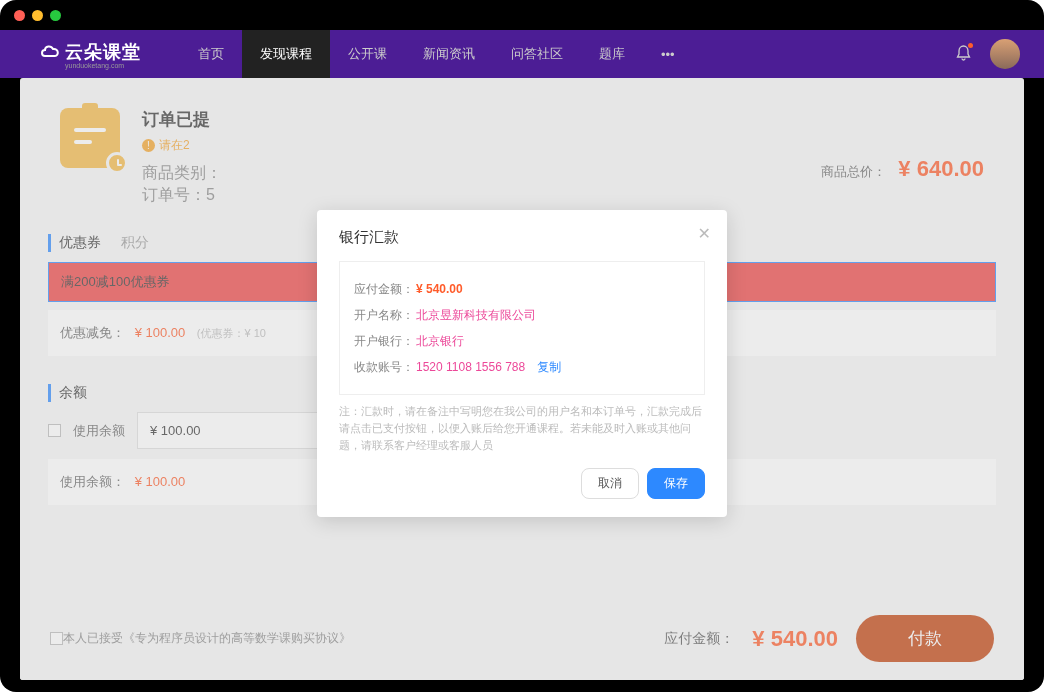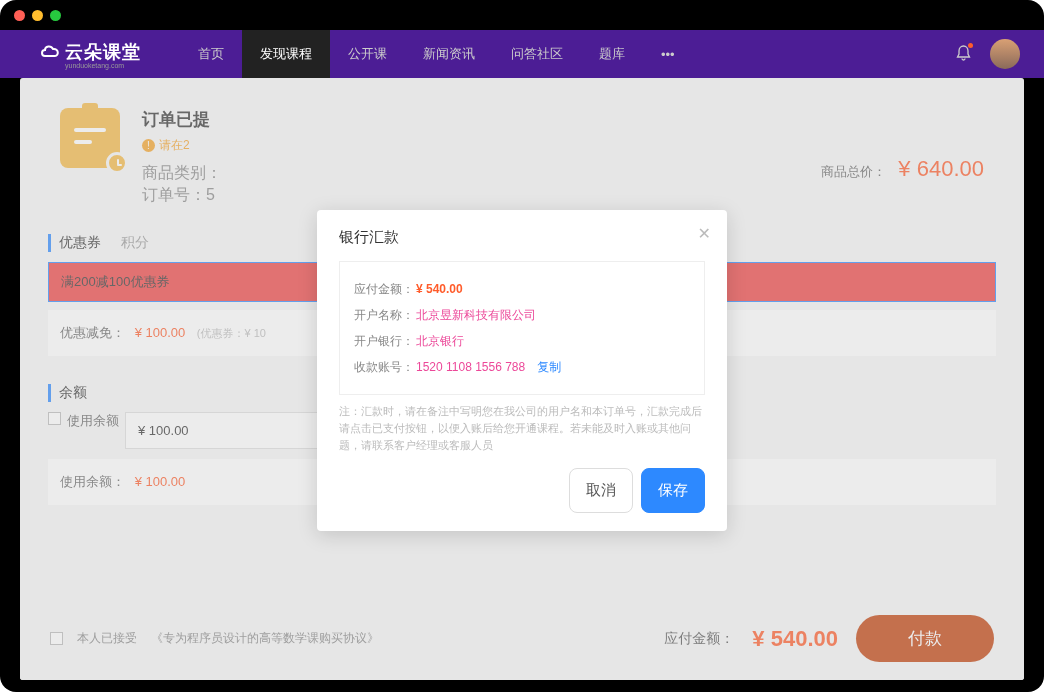--- a/index.html
+++ b/index.html
@@ -28,51 +28,51 @@
     .clock-badge { width:22px; height:22px; background:#f5b946; border:3px solid #f6f6f6; border-radius:50%; position:absolute; bottom:-6px; right:-8px; }
     .clock-badge::before { content:""; position:absolute; left:8px; top:4px; width:2px; height:6px; background:#fff; border-radius:1px; }
     .clock-badge::after { content:""; position:absolute; left:8px; top:9px; width:5px; height:2px; background:#fff; border-radius:1px; }
     .order-info { flex:1; }
     .order-title { font-size:17px; font-weight:bold; color:#333; margin-bottom:6px; }
     .order-warn { color:#f5a32a; font-size:12px; display:flex; align-items:center; margin-bottom:8px; }
     .warn-icon{width:13px;height:13px;background:#f5a32a;border-radius:50%;color:#fff;font-size:10px;display:inline-flex;align-items:center;justify-content:center;margin-right:4px}
     .order-line { color:#888; font-size:16px; line-height:22px; }
     .order-total { margin-left:auto; text-align:right; padding-right:0; padding-top:48px; }
     .total-label { color:#666; font-size:13px; margin-right:8px; }
-    .total-price { color:#ff5c2b; font-size:22px; font-weight:normal; }
+    .total-price { color:#ff5c2b; font-size:22px; font-weight:bold; }
     .section { padding:0 28px; }
     .tabs { display:flex; gap:20px; border-left:3px solid #2d89ff; padding-left:8px; height:18px; align-items:center; margin:18px 0 10px 0; }
     .tab { font-size:14px; color:#333; cursor:pointer; }
     .tab.inactive { color:#999; }
     .coupon-box { border:1px solid #2d89ff; background:#ef4444; padding:10px 12px; font-size:13px; color:#333; margin-bottom:8px; }
     .discount-row { background:#fff; padding:14px 12px; font-size:13px; color:#666; }
     .discount-row .amt { color:#ff5c2b; margin-left:6px; }
     .discount-row .note { color:#bbb; font-size:11px; margin-left:8px; }
-    .balance-row { display:flex; gap:6px; margin:10px 0; font-size:13px; color:#666; }
+    .balance-row { display:flex; align-items:center; gap:12px; margin:10px 0; font-size:13px; color:#666; }
     .balance-input { border:1px solid #ddd; background:#fff; padding:10px 12px; font-size:13px; color:#333; width:240px; }
     .footer { position:absolute; bottom:0; left:0; right:0; padding:18px 30px; display:flex; align-items:center; background:#f6f6f6; }
-    .agree { font-size:12px; color:#888; display:flex; align-items:center; gap:14px; }
+    .agree { font-size:12px; color:#888; display:flex; align-items:center; gap:0; }
     .footer-right { margin-left:auto; display:flex; align-items:center; gap:18px; }
     .pay-label { font-size:14px; color:#555; }
     .pay-amt { font-size:22px; color:#ff5c2b; font-weight:bold; }
     .pay-btn { background:#c2410c; color:#fff; font-size:17px; padding:12px 52px; border-radius:30px; border:none; cursor:pointer; }
     .checkbox { width:13px; height:13px; border:1px solid #bbb; background:#fff; flex-shrink:0; }
     .overlay { position:absolute; inset:0; background:rgba(200,200,200,0.35); display:flex; align-items:flex-start; justify-content:center; }
     .modal { margin-top:132px; width:410px; background:#fff; border-radius:4px; box-shadow:0 4px 20px rgba(0,0,0,0.15); padding:18px 22px; position:relative; }
     .modal-title { font-size:15px; font-weight:500; color:#333; }
     .modal-close { position:absolute; top:14px; right:16px; color:#bbb; font-size:16px; cursor:pointer; }
     .modal-card { border:1px solid #eee; padding:14px; margin:14px 0 8px; }
     .m-row { display:flex; font-size:12px; line-height:26px; }
     .m-label { color:#888; width:62px; flex-shrink:0; }
     .m-val { color:#ec4899; }
     .m-val.red { color:#ff5c2b; font-weight:bold; }
     .m-copy { color:#2d89ff; margin-left:12px; cursor:pointer; }
     .modal-note { font-size:11px; color:#bbb; line-height:17px; margin-bottom:14px; }
     .modal-actions { display:flex; justify-content:flex-end; gap:8px; }
-    .btn { font-size:15px; padding:12px 16px; border-radius:8px; cursor:pointer; }
+    .btn { font-size:12px; padding:6px 16px; border-radius:8px; cursor:pointer; }
     .btn-cancel { background:#fff; border:1px solid #ddd; color:#555; }
     .btn-save { background:#2d89ff; border:1px solid #2d89ff; color:#fff; }
   </style>
 </head>
 <body>
 
 <div class="window">
   <div class="titlebar">
     <div class="tb-dot tb-red"></div>
     <div class="tb-dot tb-yellow"></div>

